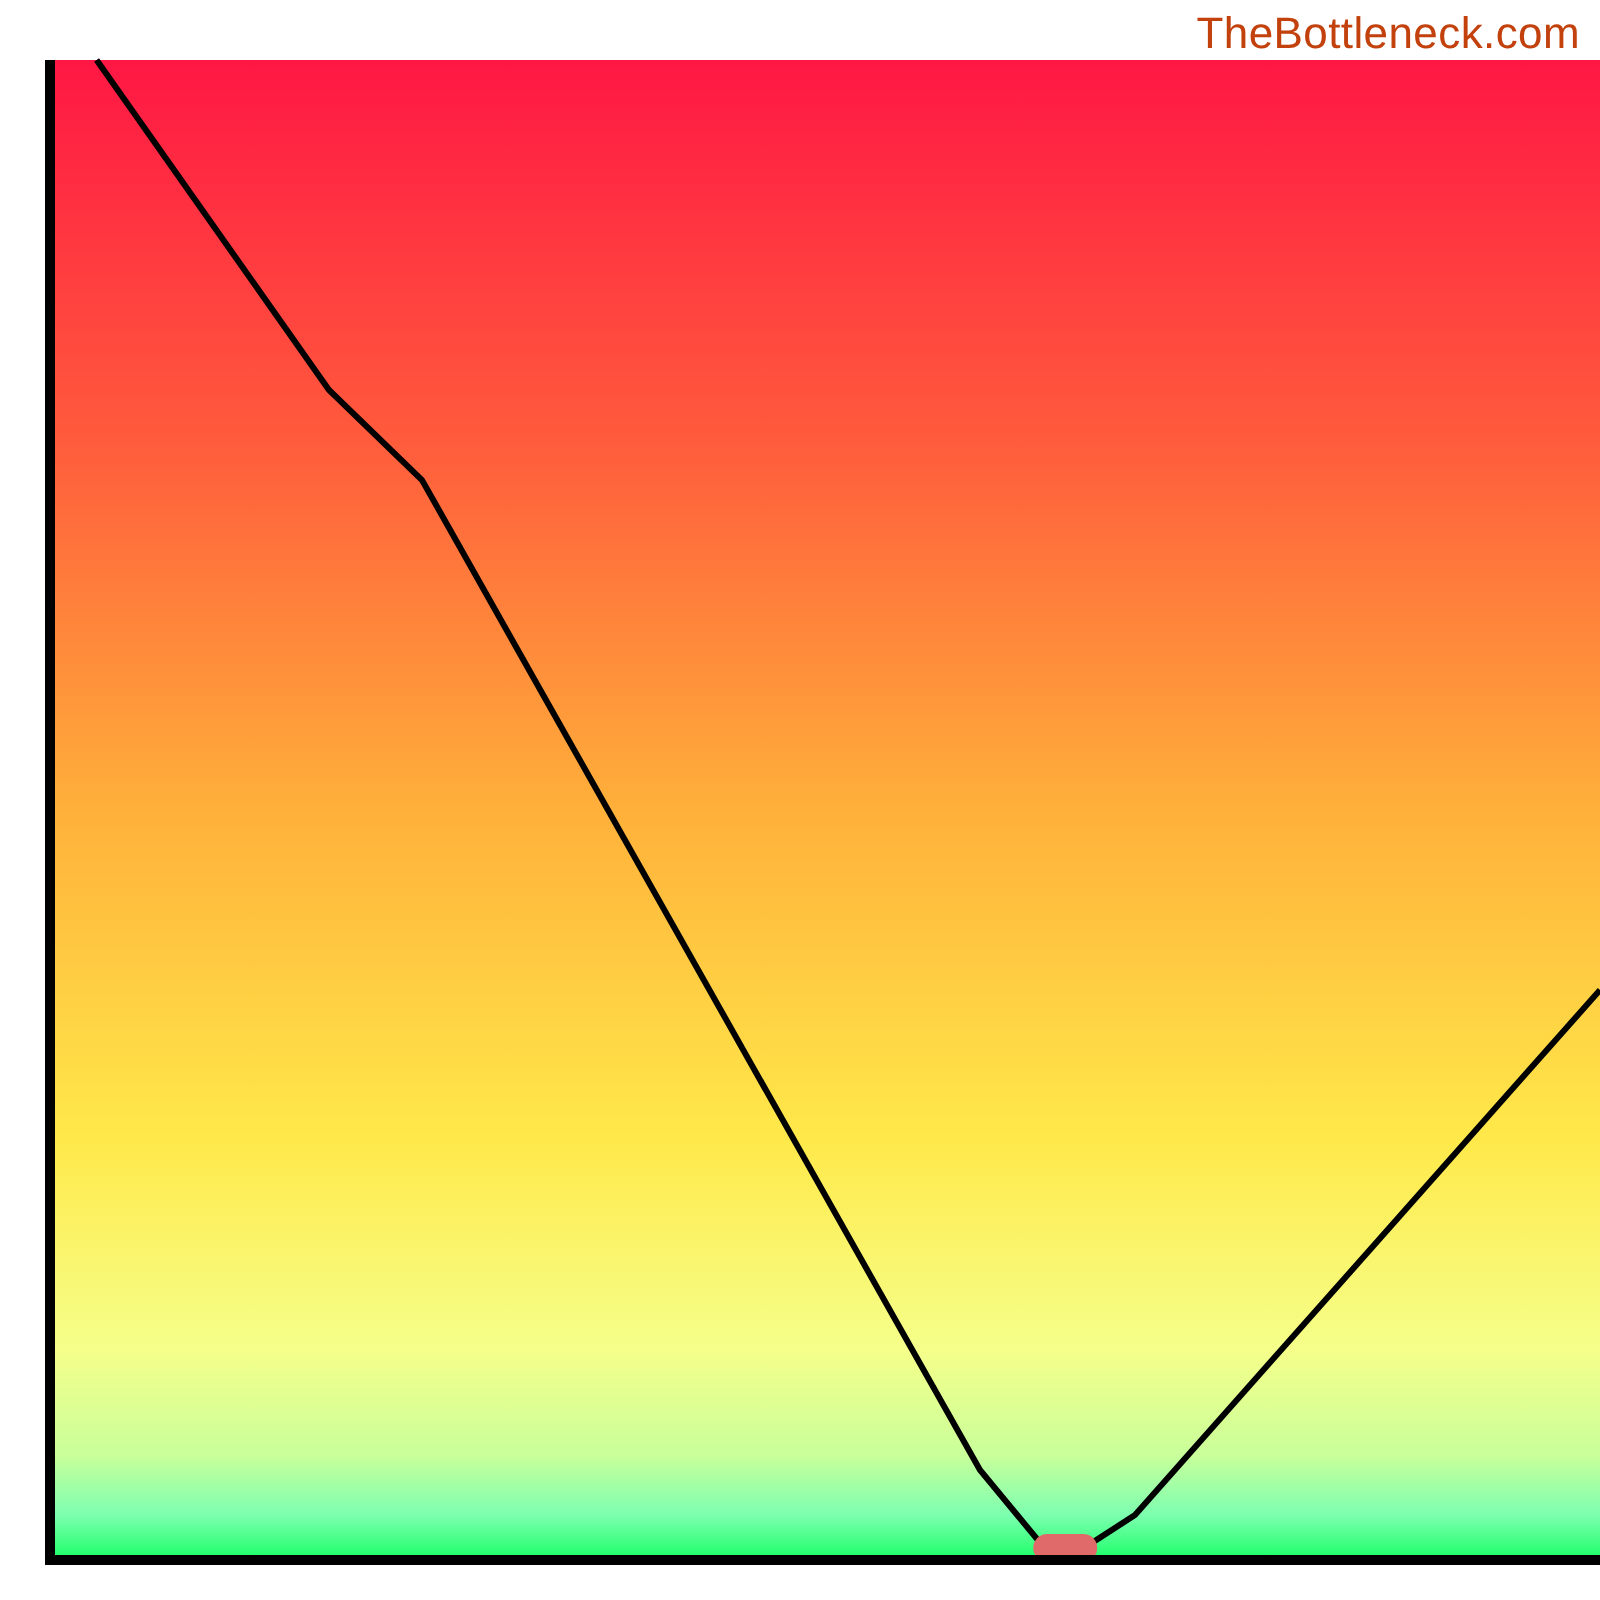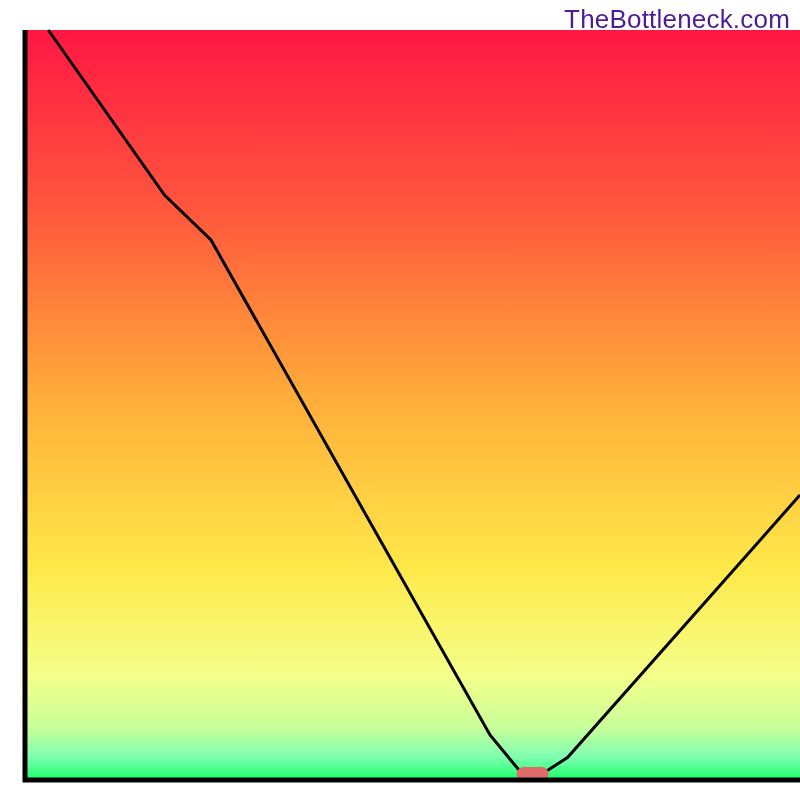--- a/index.html
+++ b/index.html
@@ -13,22 +13,22 @@
   }
   .wrap {
     position: relative;
     width: 800px;
     height: 800px;
   }
   .watermark {
     position: absolute;
     top: 4px;
     right: 10px;
-    color: #4c1d95;
-    font-size: 26px;
+    color: #c2410c;
+    font-size: 22px;
     font-weight: 400;
     letter-spacing: 0.2px;
     z-index: 10;
   }
   svg {
     display: block;
   }
 </style>
 </head>
 <body>

